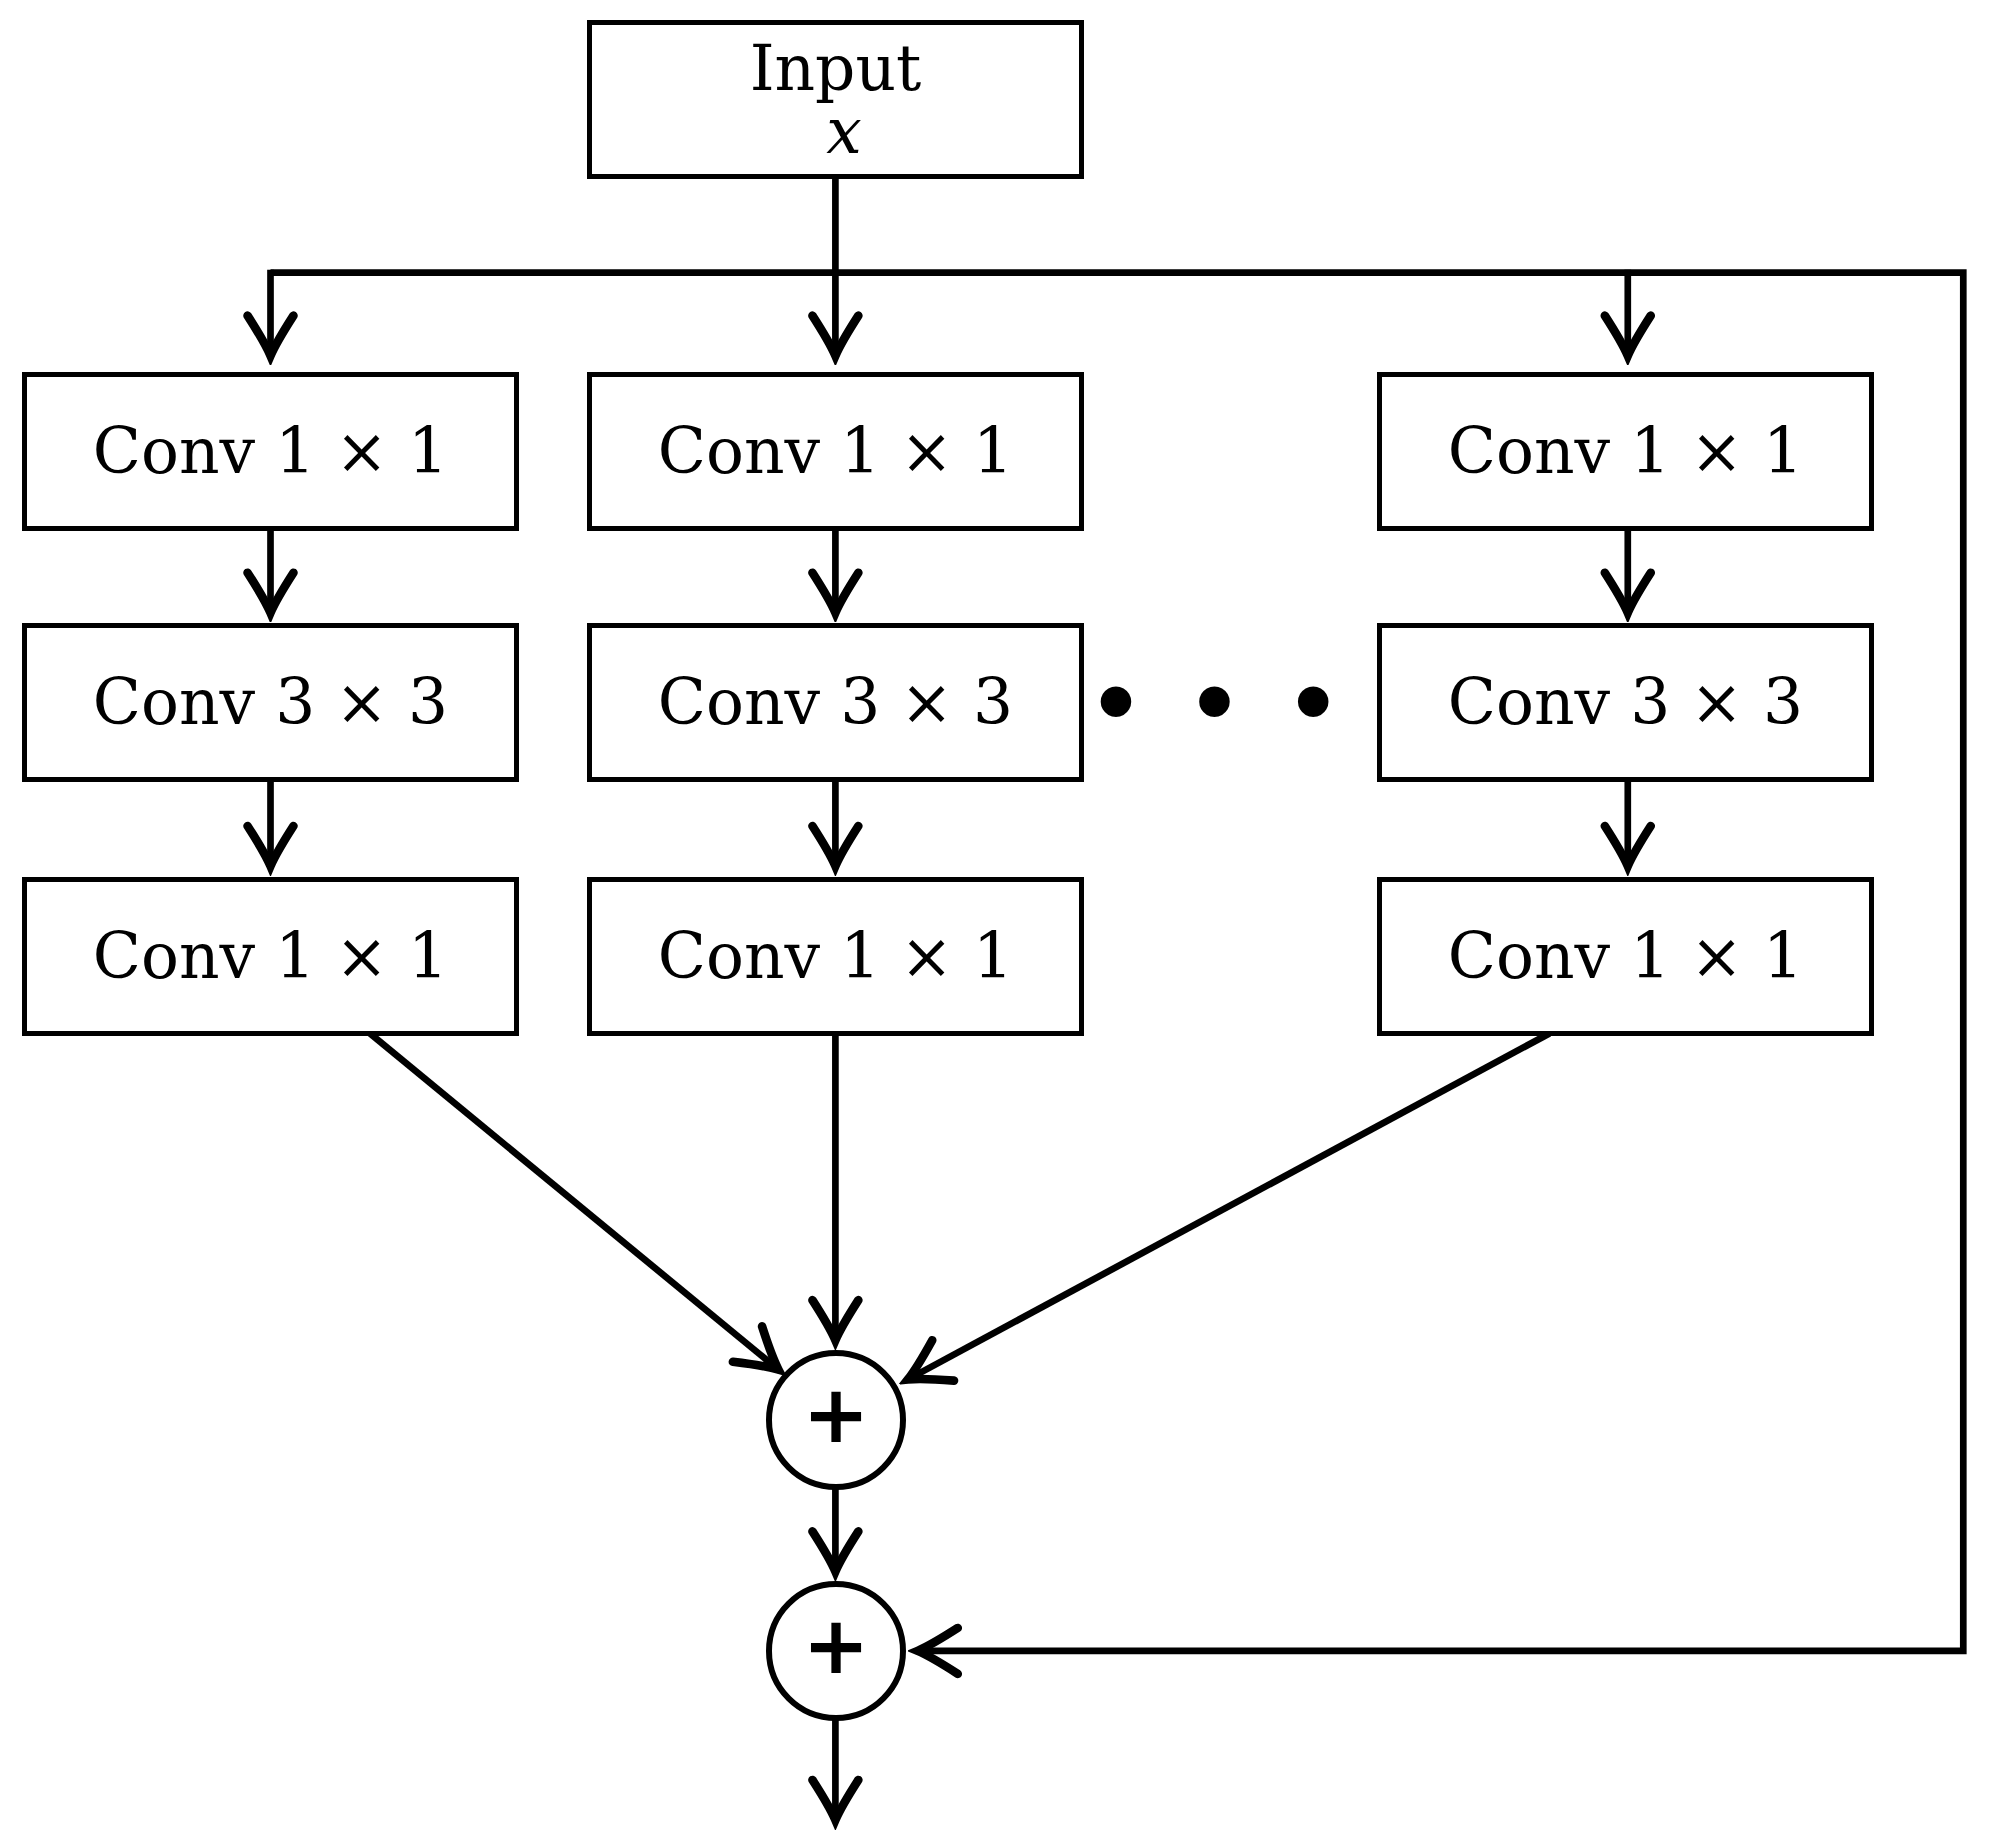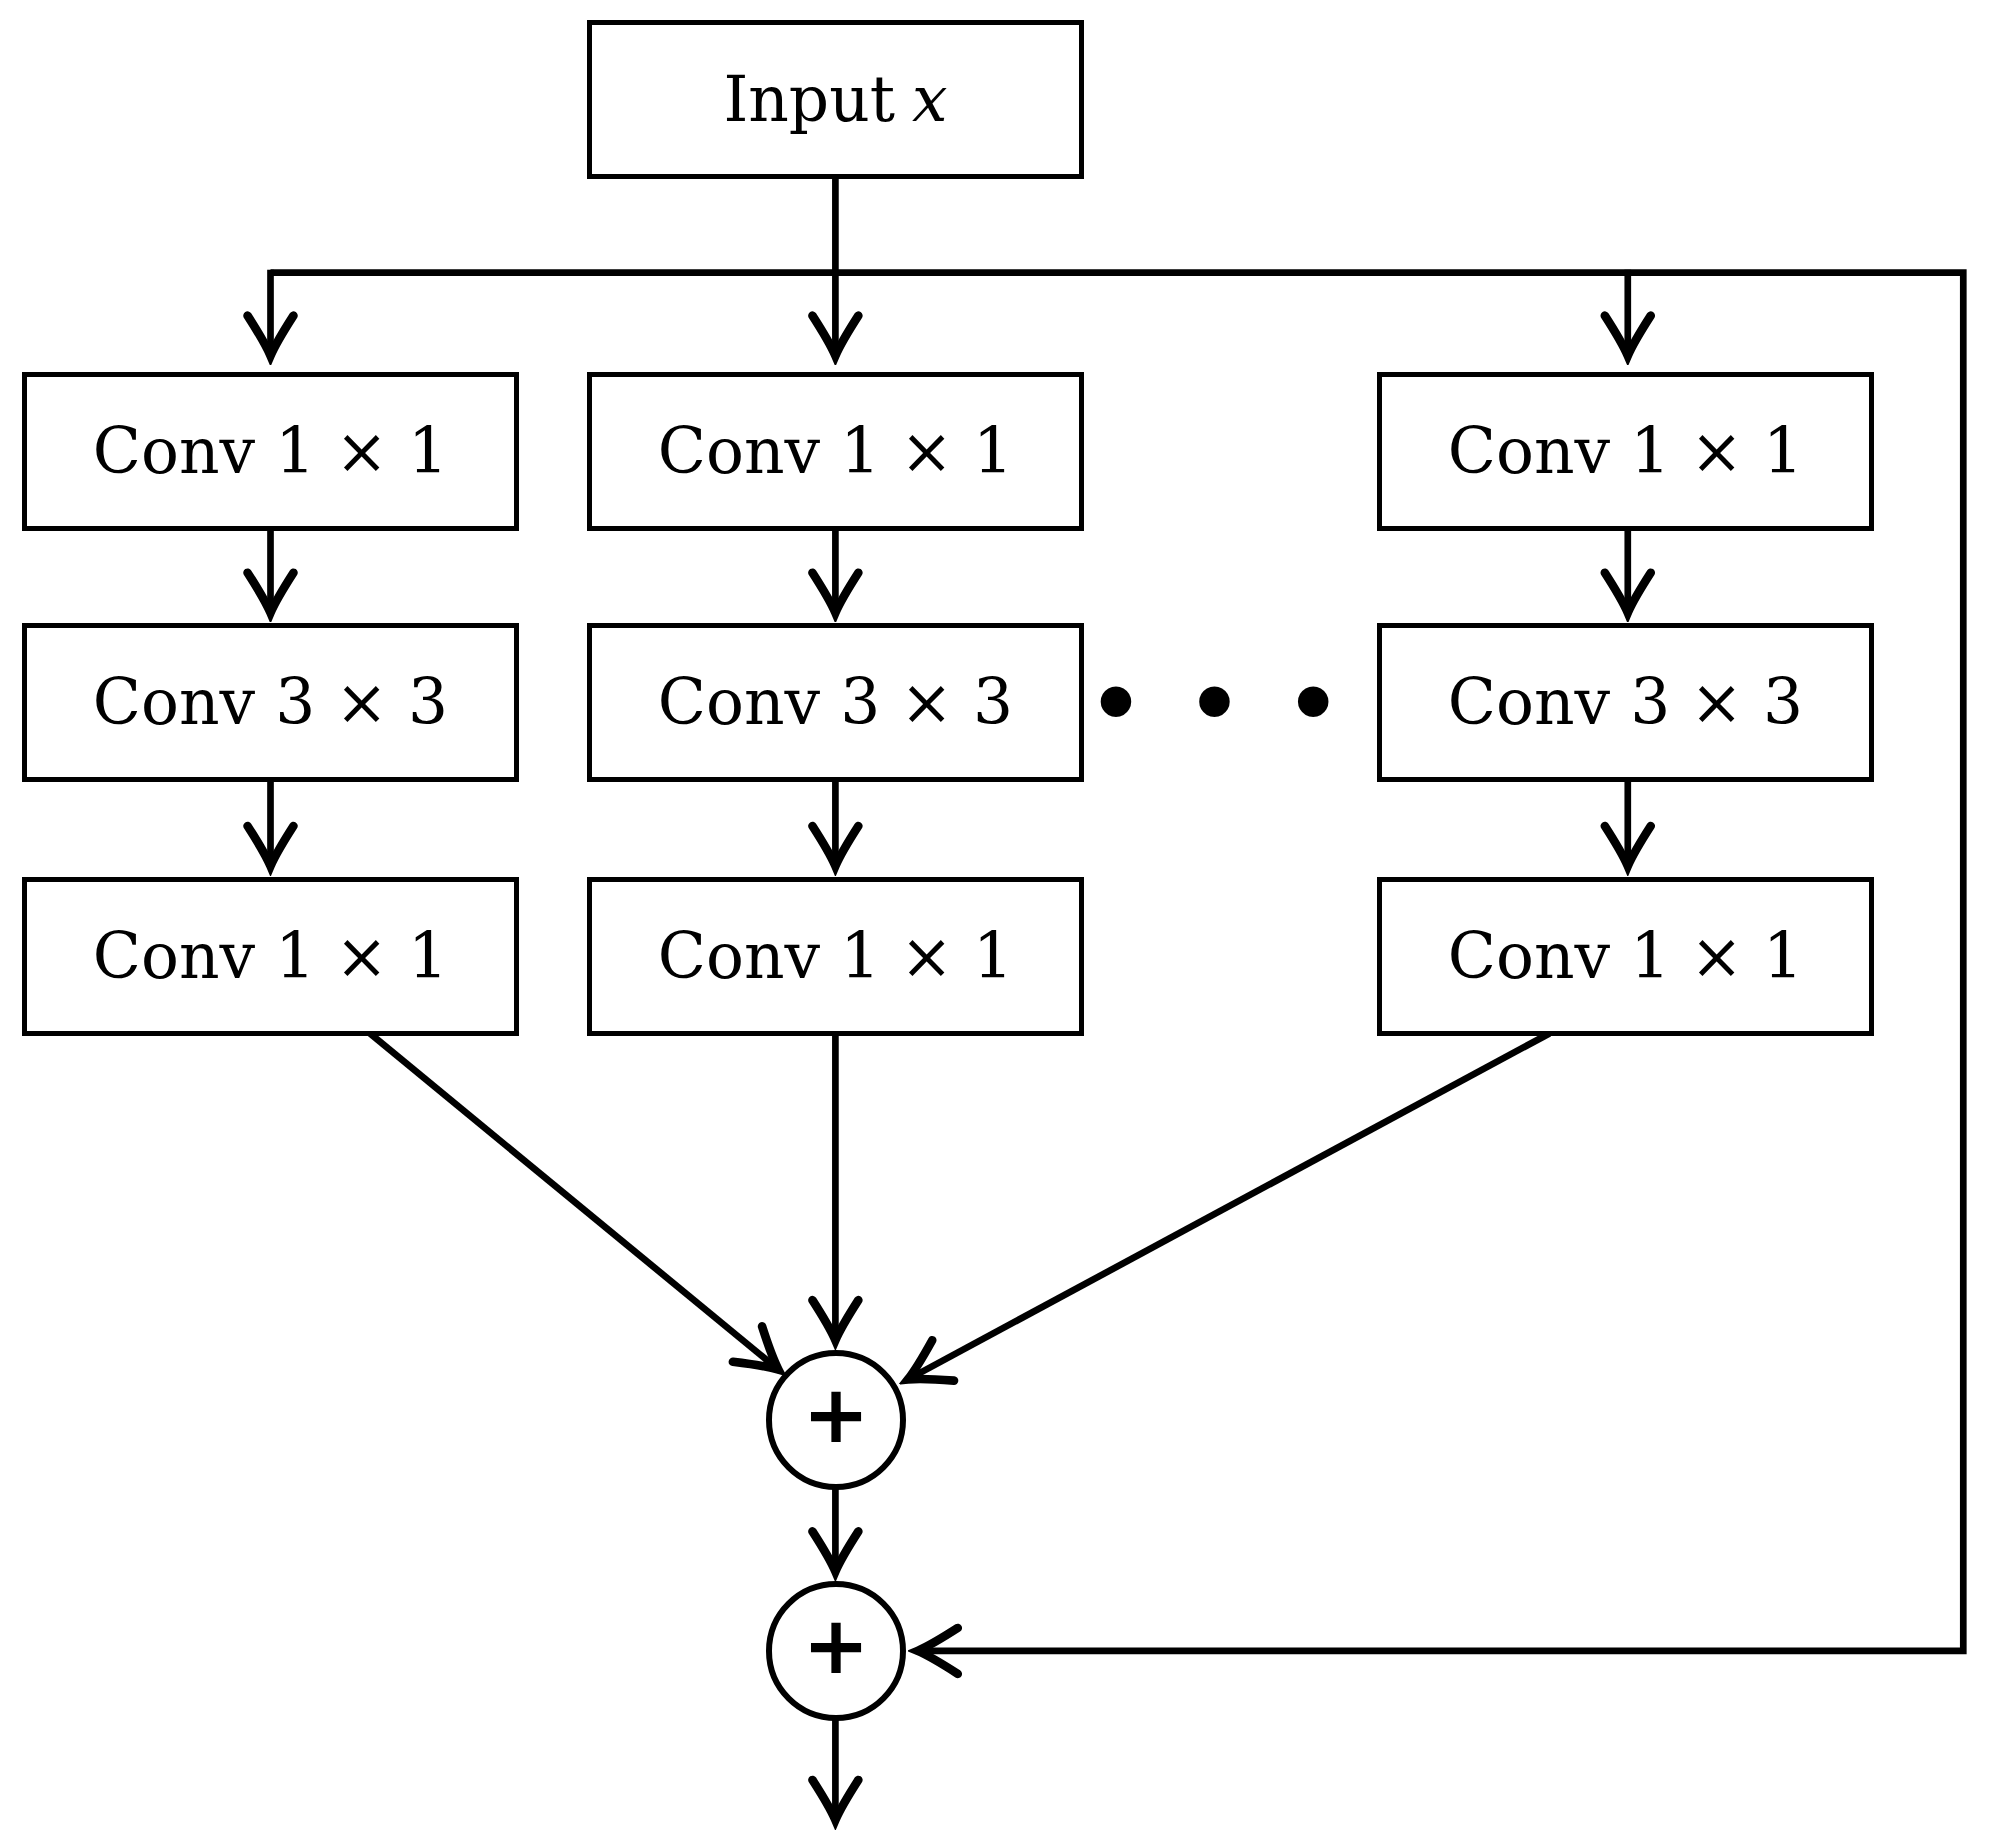--- a/index.html
+++ b/index.html
@@ -24,21 +24,21 @@
     height: 159px;
     border: 5.7px solid #000000;
     background: #ffffff;
     display: flex;
     align-items: center;
     justify-content: center;
     font-size: 63px;
     line-height: 1;
     white-space: nowrap;
   }
-  .input-box { left: 587px; top: 20px; }
+  .input-box { left: 587px; top: 20px; flex-direction: column; }
   .b1r1 { left: 22px;   top: 372px; }
   .b1r2 { left: 22px;   top: 623px; }
   .b1r3 { left: 22px;   top: 877px; }
   .b2r1 { left: 587px;  top: 372px; }
   .b2r2 { left: 587px;  top: 623px; }
   .b2r3 { left: 587px;  top: 877px; }
   .b3r1 { left: 1377px; top: 372px; }
   .b3r2 { left: 1377px; top: 623px; }
   .b3r3 { left: 1377px; top: 877px; }
   .math-var {

